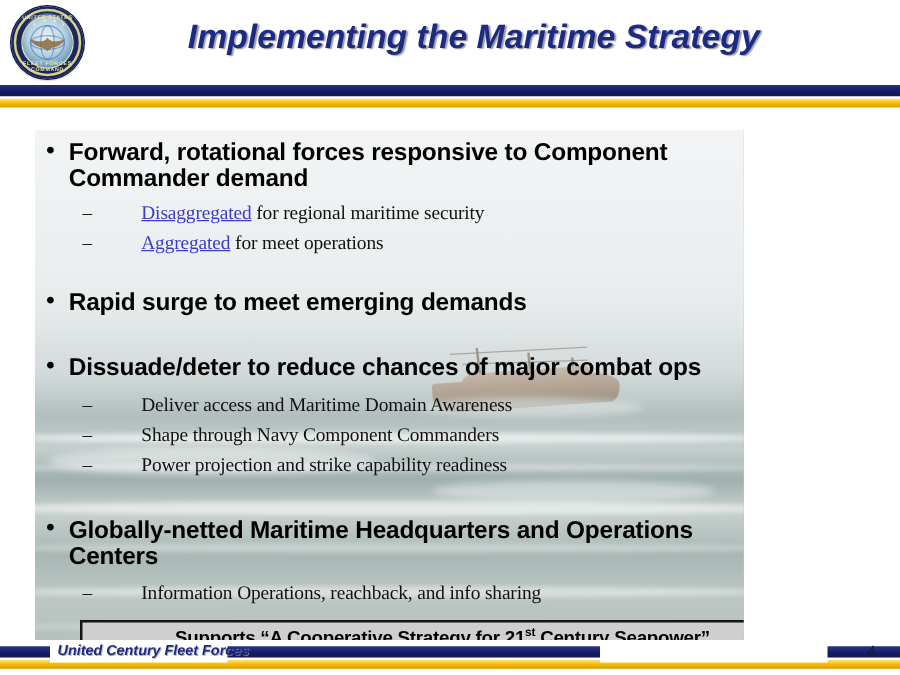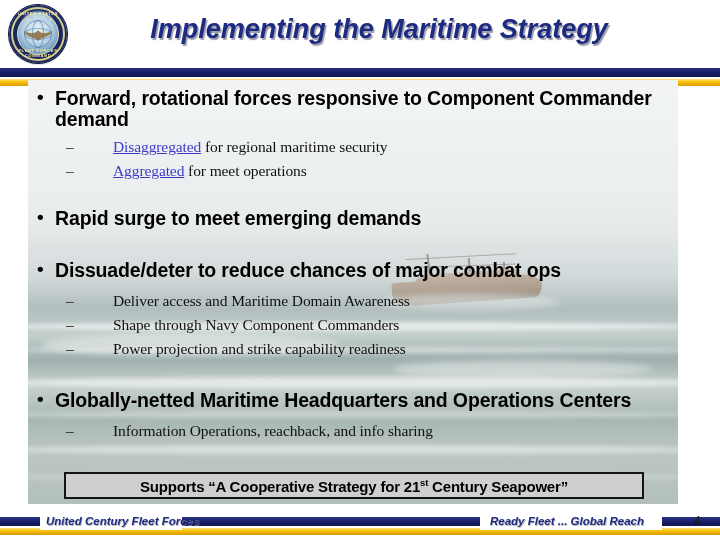--- a/index.html
+++ b/index.html
@@ -119,22 +119,22 @@
   .rule-gold-top {
     position: absolute;
     left: 0; top: 79px;
     width: 720px; height: 7px;
     background: linear-gradient(#ffe37a 0%, #fcc20a 40%, #d79a06 100%);
   }
 
   
   .content-panel {
     position: absolute;
-    left: 28px; top: 80px;
-    width: 650px; height: 424px;
+    left: 28px; top: 104px;
+    width: 567px; height: 424px;
     overflow: hidden;
     background: #eab308;
   }
   
   .photo {
     position: absolute;
     inset: 0;
     background:
       
       linear-gradient(180deg, rgba(242,244,245,.97) 0%, rgba(236,239,240,.88) 26%, rgba(222,227,228,.45) 40%, rgba(205,212,212,.12) 52%, rgba(255,255,255,0) 62%),
@@ -452,17 +452,16 @@
 
     </div>
   </div>
 
   <div class="footer">
     <div class="rule-navy-bot"></div>
     <div class="rule-gold-bot"></div>
     <div class="foot-plate fp-left"></div>
     <div class="foot-plate fp-right"></div>
     <div class="foot-label fl-left">United Century Fleet Forces</div>
-    <div class="foot-label fl-right">Ready Fleet ... Global Reach</div>
     <div class="page-num">4</div>
   </div>
 
 </div>
 
 </body></html>

